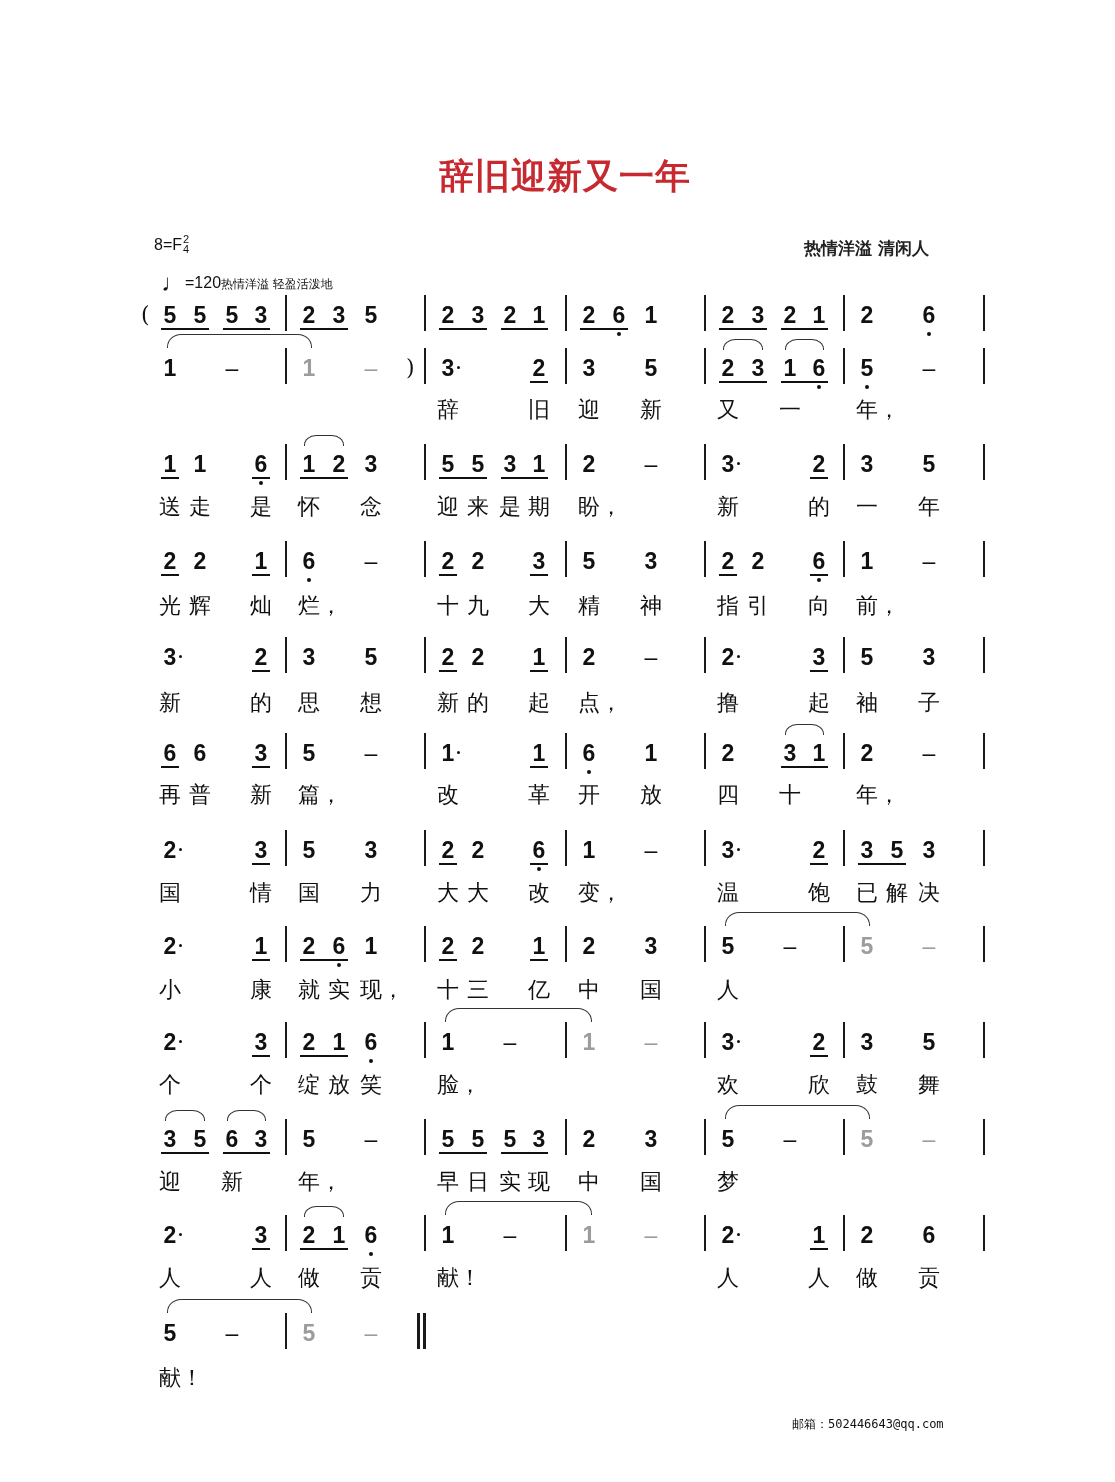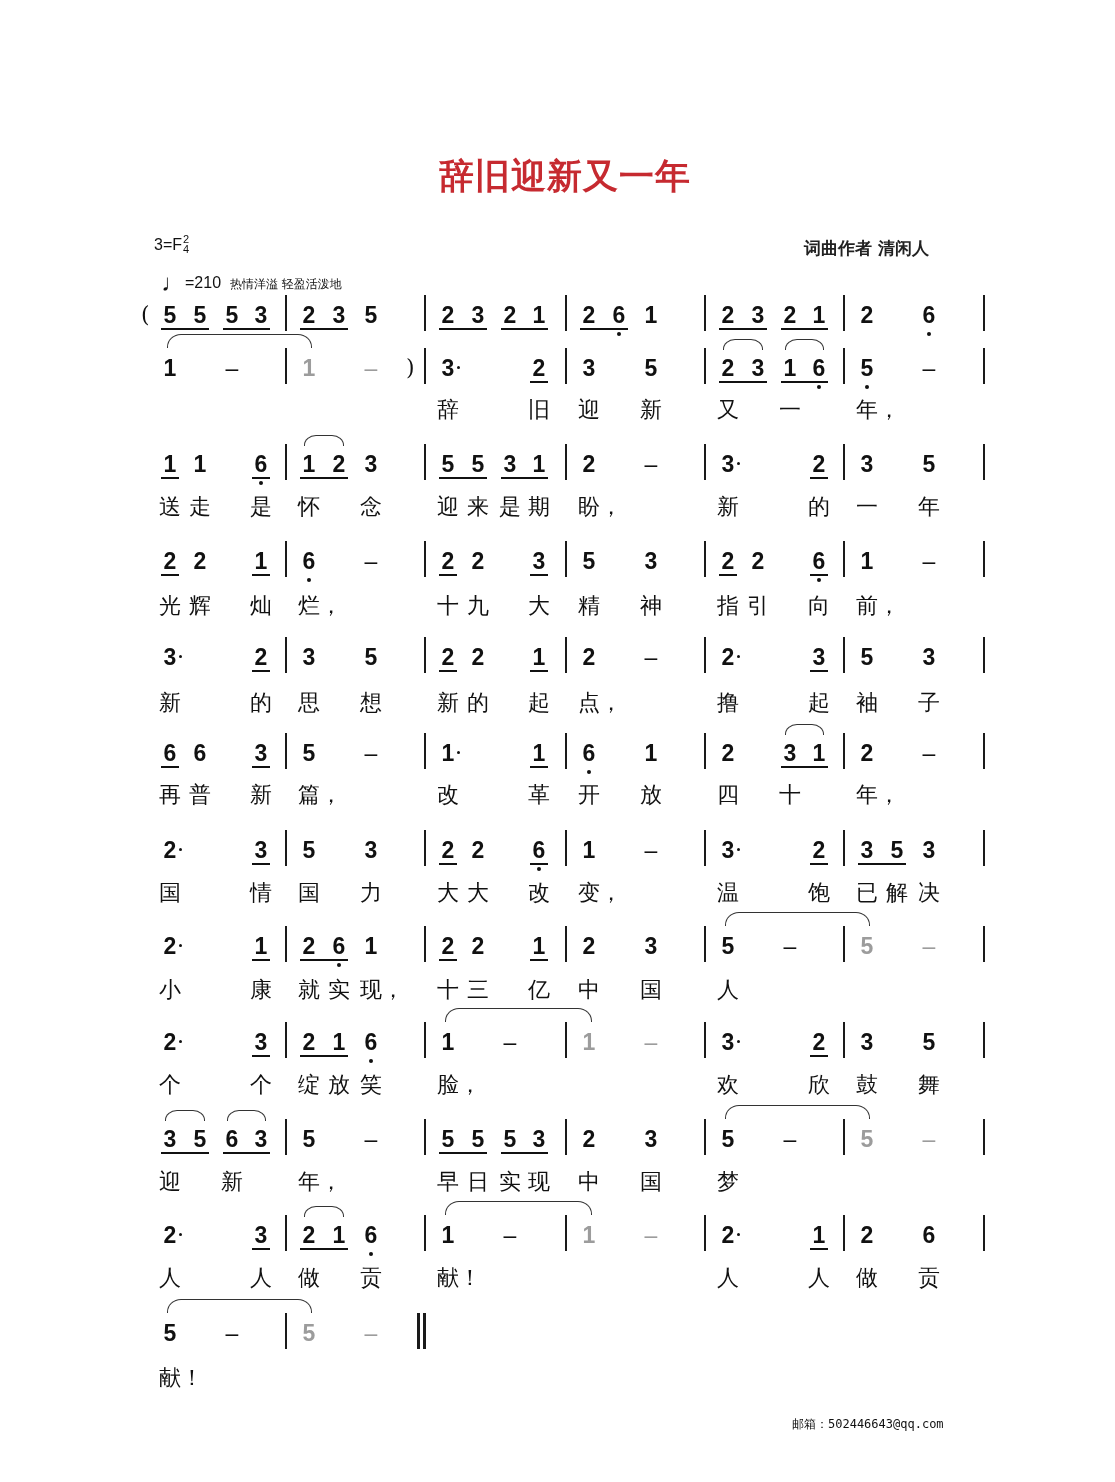--- a/index.html
+++ b/index.html
@@ -8,21 +8,21 @@
     position: absolute; left: 0; width: 1130px; top: 152px; text-align: center;
     font-family: "DejaVu Serif", serif; font-size: 35px; font-weight: bold;
     color: #c62a30; letter-spacing: 1px; line-height: 48px;
   }
   #key-sig { position: absolute; left: 154px; top: 236px; font-family: "Liberation Sans", sans-serif; font-size: 16px; color: #111; }
   #key-sig .frac { display: inline-block; vertical-align: middle; text-align: center; font-size: 11px; line-height: 10px; margin-left: 1px; position: relative; top: -2px; }
   #key-sig .frac span { display: block; }
   #tempo { position: absolute; left: 161px; top: 266px; font-family: "Liberation Sans", sans-serif; color: #111; white-space: nowrap; }
   #tempo .q { font-size: 24px; position: relative; top: 3px; }
   #tempo .bpm { font-size: 16px; }
-  #tempo .expr { font-size: 12px; margin-left: 9px; font-family: "DejaVu Sans", sans-serif; }
+  #tempo .expr { font-size: 12px; font-family: "DejaVu Sans", sans-serif; }
   #author { position: absolute; left: 804px; top: 237px; font-family: "DejaVu Sans", sans-serif; font-size: 17px; font-weight: bold; color: #222; white-space: nowrap; }
   #footer-email { position: absolute; left: 792px; top: 1416px; font-family: "DejaVu Sans Mono", monospace; font-size: 12px; color: #111; white-space: nowrap; }
 
   .note { position: absolute; font-family: "Liberation Sans", sans-serif; font-weight: bold; font-size: 23px; line-height: 23px; color: #111; transform: translateX(-50%); white-space: nowrap; }
   .note.dash { font-weight: normal; }
   .note.gray { color: #9c9c9c; }
   .beam { position: absolute; height: 2px; background: #111; }
   .dotb { position: absolute; width: 4px; height: 4px; border-radius: 50%; background: #111; }
   .dota { position: absolute; width: 3px; height: 3px; border-radius: 50%; background: #111; }
   .barline { position: absolute; width: 2px; background: #1a1a1a; }
@@ -30,28 +30,28 @@
   .tie { position: absolute; border: 1.6px solid #333; border-bottom: none; box-sizing: border-box; }
   .paren { position: absolute; font-family: "DejaVu Serif", serif; font-size: 22px; line-height: 23px; color: #111; }
   .lyric { position: absolute; font-family: "DejaVu Serif", serif; font-size: 22px; line-height: 22px; color: #111; white-space: nowrap; }
 </style>
 </head>
 <body>
 
 <div id="page-title">辞旧迎新又一年</div>
 
 <div id="key-sig">
-  <span>3=F</span><span class="frac"><span>2</span><span>4</span></span>
+  <span>8=F</span><span class="frac"><span>2</span><span>4</span></span>
 </div>
 
 <div id="tempo">
-  <span class="q">♩</span><span class="bpm">=210</span><span class="expr">热情洋溢 轻盈活泼地</span>
+  <span class="q">♩</span><span class="bpm">=120</span><span class="expr">热情洋溢 轻盈活泼地</span>
 </div>
 
-<div id="author">词曲作者 清闲人</div>
+<div id="author">热情洋溢 清闲人</div>
 
 <div id="score">
     <div class="paren" style="left: 141px; top: 303px;">(</div>
     <div class="beam" style="left: 161px; top: 328px; width: 48px;"></div>
     <div class="beam" style="left: 223px; top: 328px; width: 47px;"></div>
     <div class="note" style="left: 170px; top: 304px;">5</div>
     <div class="note" style="left: 200px; top: 304px;">5</div>
     <div class="note" style="left: 232px; top: 304px;">5</div>
     <div class="note" style="left: 261px; top: 304px;">3</div>
     <div class="barline" style="left: 285px; top: 295px; height: 36px;"></div>

